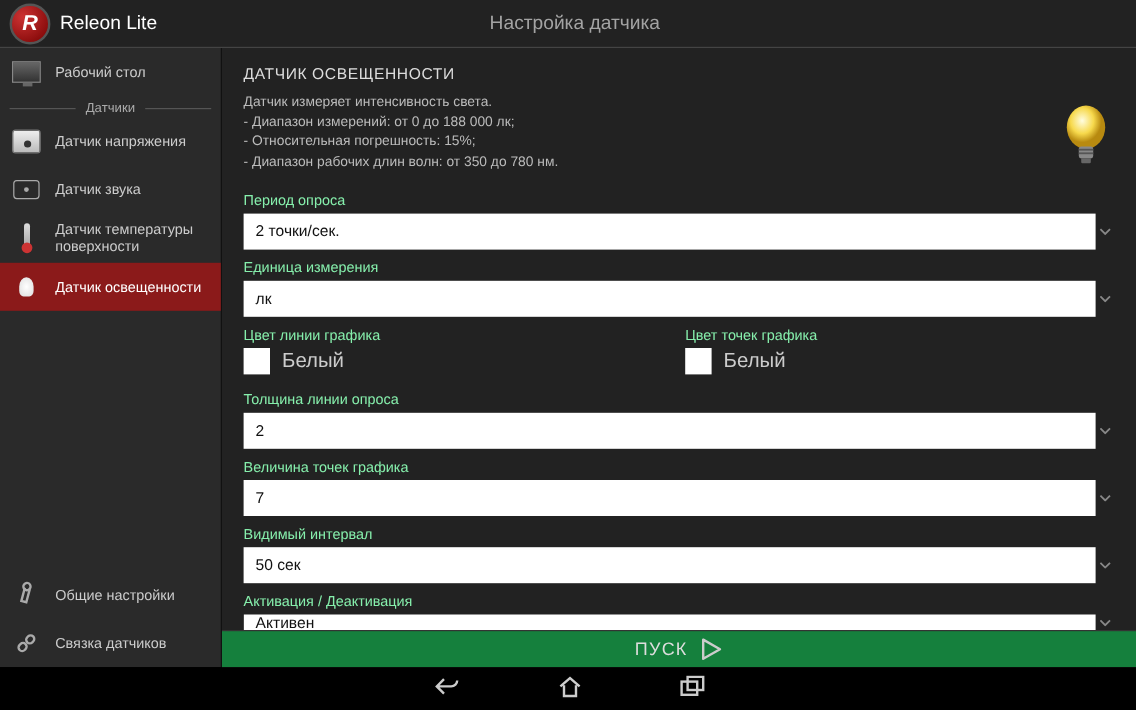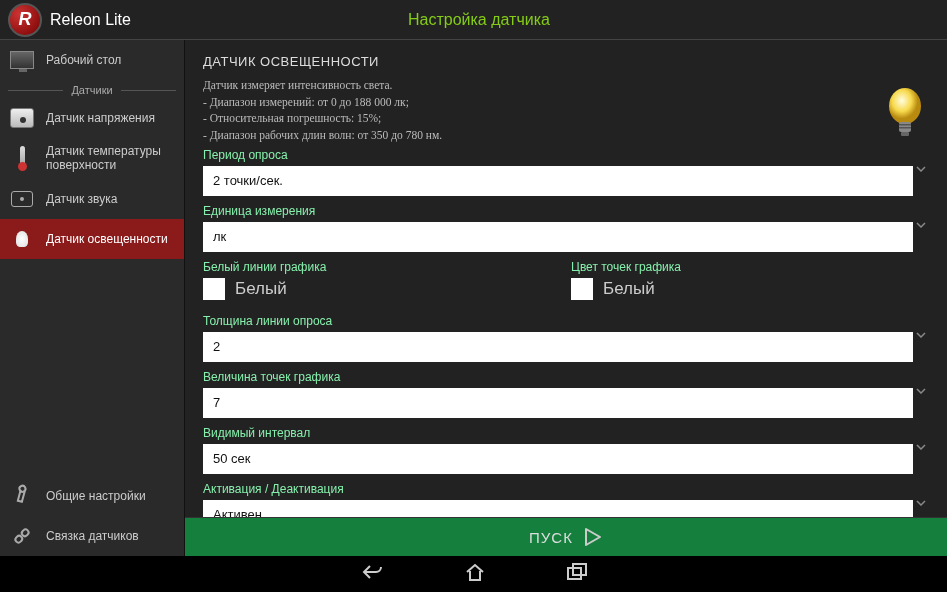--- a/index.html
+++ b/index.html
@@ -3,42 +3,42 @@
 <meta charset="utf-8">
 <style>
 * { margin: 0; padding: 0; box-sizing: border-box; }
 html, body { width: 947px; height: 592px; overflow: hidden; font-family: Arial, sans-serif; background: #000; }
 
 .app { display: flex; flex-direction: column; width: 100%; height: 100%; }
 .header { display: flex; align-items: center; height: 40px; background: #222; border-bottom: 1px solid #444; }
 .logo { width: 34px; height: 34px; margin: 3px 8px; border-radius: 50%; background: radial-gradient(circle at 30% 30%, #c33, #700); border: 2px solid #555; display:flex;align-items:center;justify-content:center;color:#fff;font-weight:bold;font-style:italic;font-size:18px;}
 .app-title { color: #ffffff; font-size: 16px; }
 .page-title-wrap { flex:1; text-align:center; }
-.page-title { color: #84cc16; font-size: 16px; }
+.page-title { color: #a3a3a3; font-size: 16px; }
 
 .body { display:flex; flex:1; min-height:0; }
 
 .sidebar { width: 185px; background: #2a2a2a; display:flex; flex-direction:column; border-right:1px solid #111;}
 .side-item { display:flex; align-items:center; padding: 6px 8px; color:#ccc; font-size:12px; cursor:pointer; }
 .side-item.active { background:#8b1a1a; color:#fff; }
 .side-icon { width:28px; height:28px; margin-right:10px; display:flex; align-items:center; justify-content:center; flex-shrink:0;}
 .side-label { line-height:1.2; }
 .side-group-label { color:#aaa; font-size:11px; text-align:center; position:relative; margin:4px 0 2px; }
 .side-group-label::before, .side-group-label::after { content:""; position:absolute; top:50%; width:55px; border-top:1px solid #555;}
 .side-group-label::before { left:8px; }
 .side-group-label::after { right:8px; }
 .side-spacer { flex:1; }
 
 .main { flex:1; background:#222; color:#ccc; padding: 14px 18px 0 18px; display:flex; flex-direction:column; position:relative; overflow:hidden;}
 .section-title { font-size:13px; letter-spacing:0.5px; margin-bottom:8px; color:#ddd;}
-.desc { font-size:11.5px; line-height:1.45; color:#bbb; margin-bottom:2px;font-family:Liberation Serif, serif;}
+.desc { font-size:11.5px; line-height:1.45; color:#bbb; margin-bottom:14px;}
 .bulb { position:absolute; top:44px; right:18px; width:48px; height:60px; }
 
 .field-label { font-size:12px; color:#86efac; margin:2px 0 4px; }
-.select-row { display:flex; align-items:flex-start; margin-bottom:6px; }
+.select-row { display:flex; align-items:center; margin-bottom:6px; }
 .select-input { flex:1; background:#fff; color:#111; font-size:13px; padding:6px 10px; border:none; height:30px; display:flex; align-items:center;}
 .select-caret { width:16px; display:flex; align-items:center; justify-content:center; color:#888;}
 .select-caret svg { width:10px; height:6px; }
 
 .color-row { display:flex; gap:10px; margin-bottom:8px;}
 .color-col { flex:1; }
 .color-pick { display:flex; align-items:center; margin-top:4px; margin-bottom:4px;}
 .swatch { width:22px; height:22px; background:#fff; margin-right:10px; }
 .swatch-label { font-size:17px; color:#ccc;}
 
@@ -94,32 +94,32 @@
       <div class="side-group-label">Датчики</div>
 
       <div class="side-item">
         <div class="side-icon">
             <div class="gauge-icon"></div>
           </div>
         <div class="side-label">Датчик напряжения</div>
       </div>
       <div class="side-item">
         <div class="side-icon">
+            <div class="sound-icon"></div>
+          </div>
+        <div class="side-label">Датчик звука</div>
+      </div>
+      <div class="side-item">
+        <div class="side-icon">
             <div class="therm-icon">
               <div class="tube"></div>
               <div class="bulb2"></div>
             </div>
           </div>
         <div class="side-label">Датчик температуры поверхности</div>
-      </div>
-      <div class="side-item">
-        <div class="side-icon">
-            <div class="sound-icon"></div>
-          </div>
-        <div class="side-label">Датчик звука</div>
       </div>
       <div class="side-item active">
         <div class="side-icon">
             <div class="light-icon"></div>
           </div>
         <div class="side-label">Датчик освещенности</div>
       </div>
 
       <div class="side-spacer"></div>
 
@@ -183,21 +183,21 @@
         <div class="select-input">лк</div>
         <div class="select-caret">
             <svg viewBox="0 0 10 6">
               <path d="M1 1l4 4 4-4" stroke="#888" fill="none" stroke-width="1.5"></path>
             </svg>
           </div>
       </div>
 
       <div class="color-row">
         <div class="color-col">
-          <div class="field-label">Белый линии графика</div>
+          <div class="field-label">Цвет линии графика</div>
           <div class="color-pick">
             <div class="swatch"></div>
             <div class="swatch-label">Белый</div>
           </div>
         </div>
         <div class="color-col">
           <div class="field-label">Цвет точек графика</div>
           <div class="color-pick">
             <div class="swatch"></div>
             <div class="swatch-label">Белый</div>

